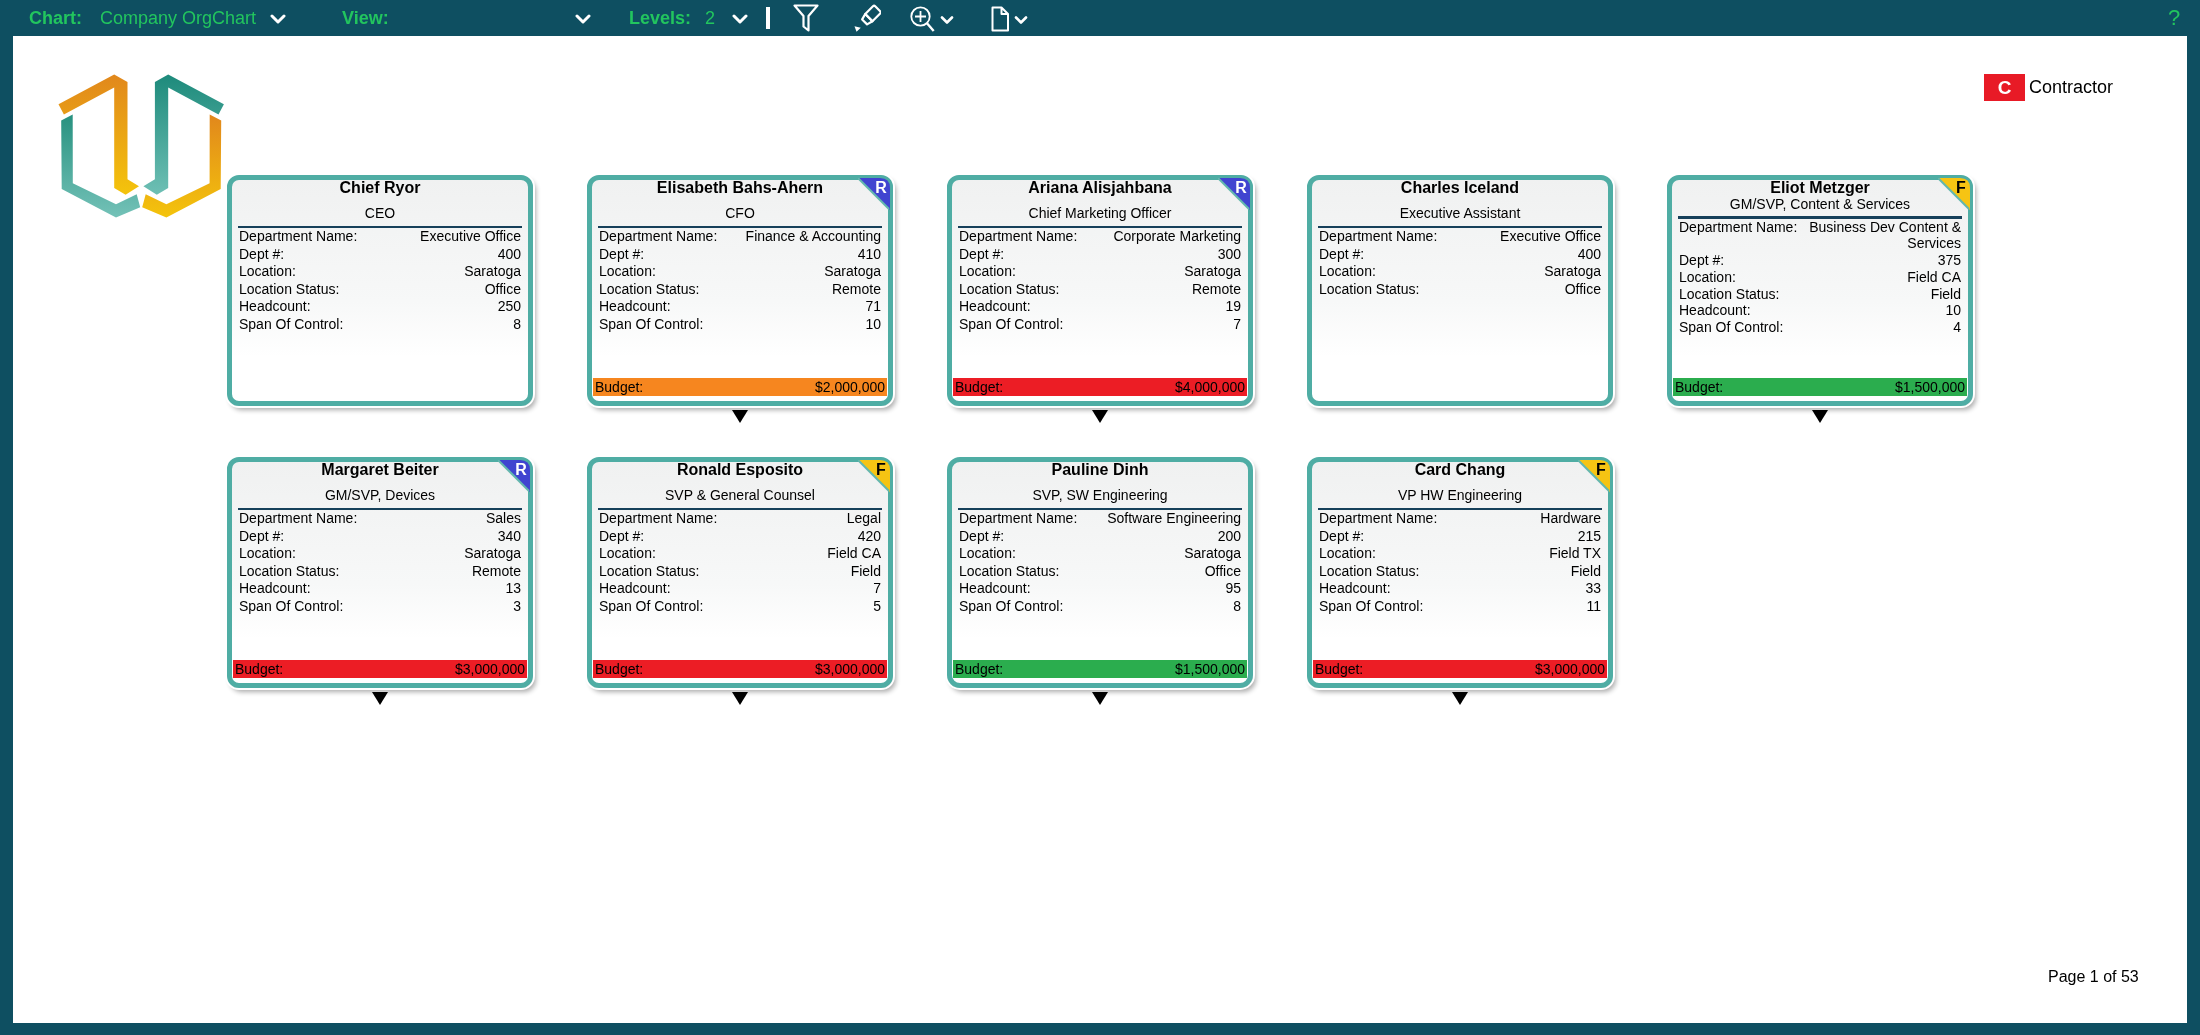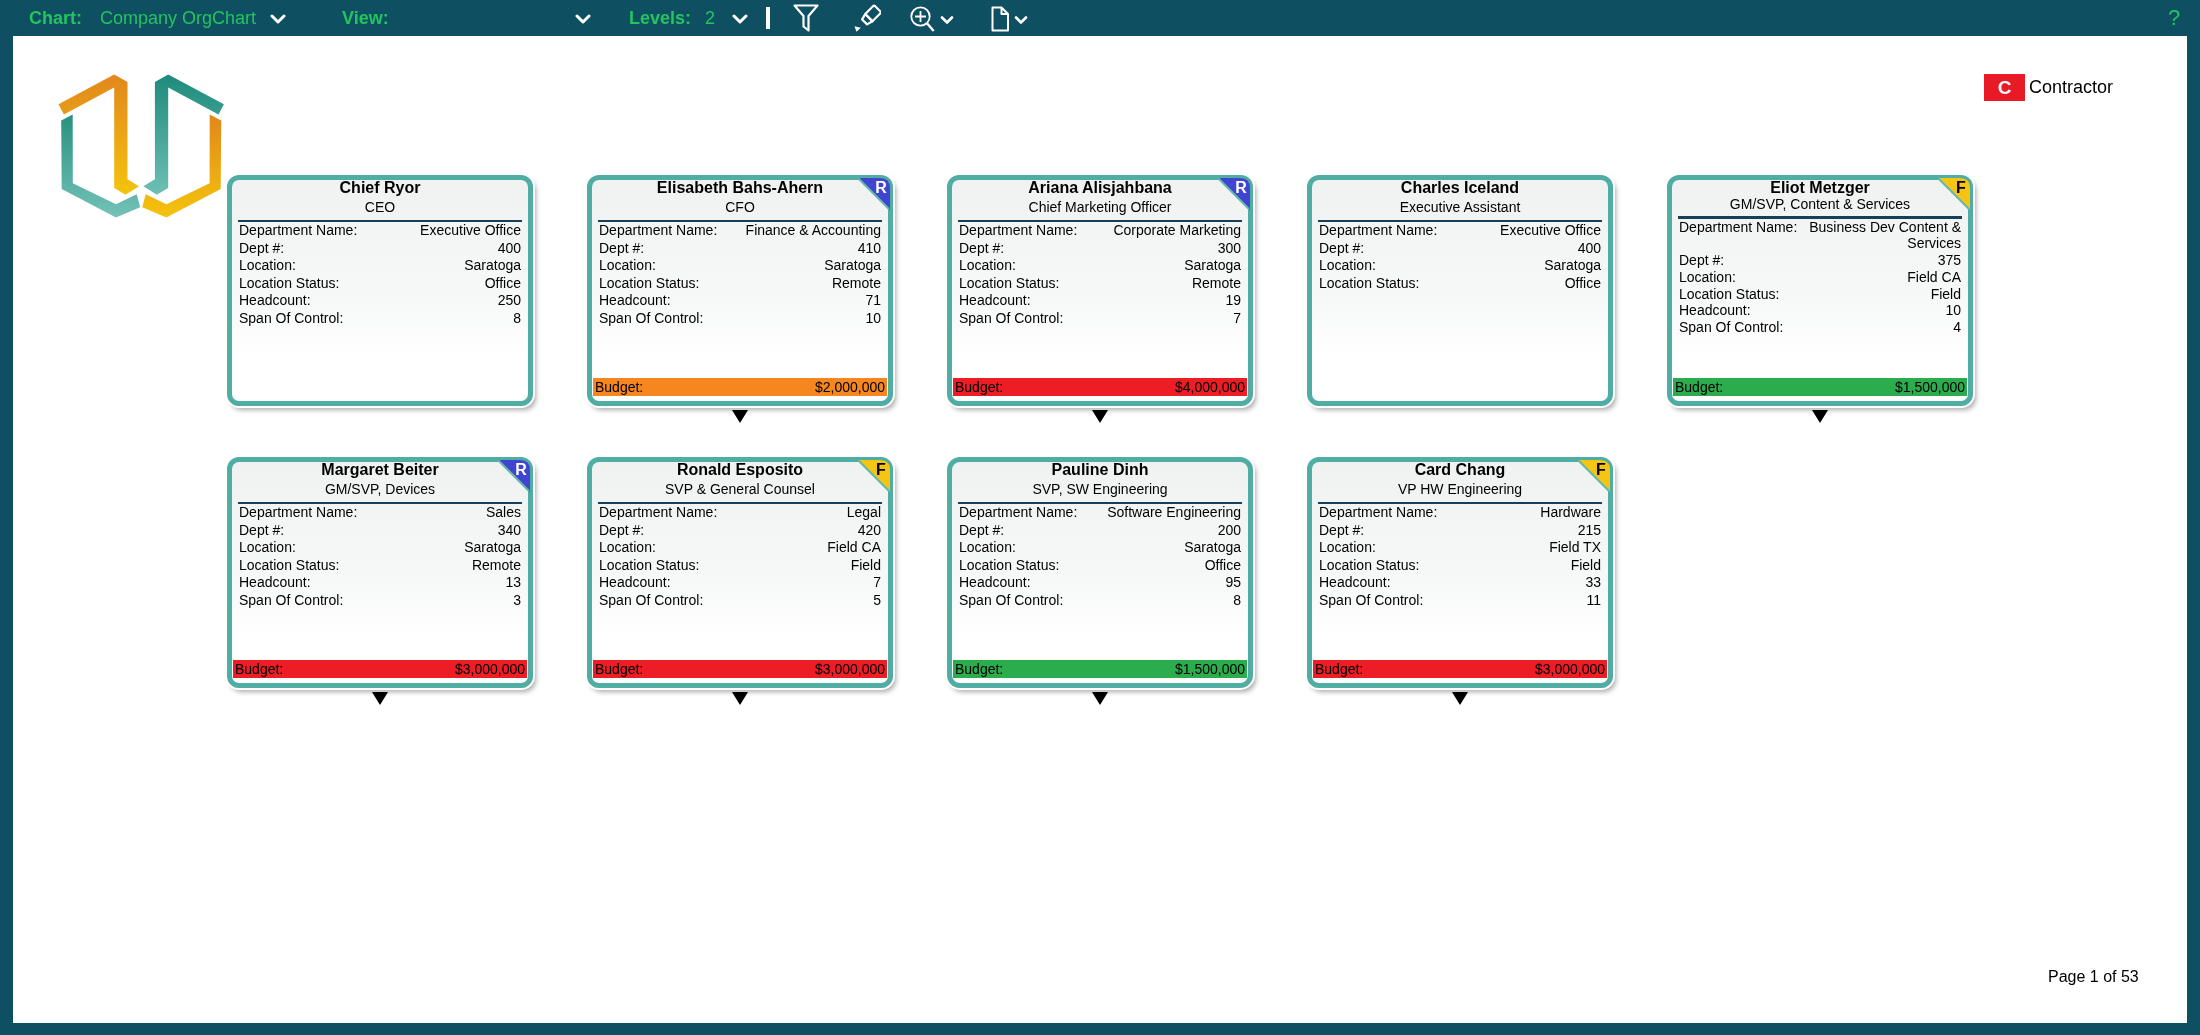--- a/index.html
+++ b/index.html
@@ -7,21 +7,21 @@
   body { background:#0e4f61; font-family:"Liberation Sans", sans-serif; position:relative; }
   #toolbar { position:absolute; left:0; top:0; width:2200px; height:36px; color:#22c55e; }
   #toolbar .t { position:absolute; top:0; line-height:36px; font-size:18px; white-space:nowrap; }
   #toolbar .b { font-weight:bold; }
   #content { position:absolute; left:13px; top:36px; width:2174px; height:987px; background:#ffffff; }
   .chev { position:absolute; top:14px; }
   .card { position:absolute; width:306px; height:231px; border:5px solid #4fada4; border-radius:12px;
           background:linear-gradient(180deg,#f0f1f1 0%, #f7f8f8 55%, #ffffff 80%);
           box-shadow:0 0 0 2px #ffffff, 3px 4px 5px rgba(0,0,0,0.33); }
   .name { text-align:center; font-size:16px; font-weight:bold; color:#000; padding-top:0px; line-height:16px; }
-  .title { text-align:center; font-size:14px; color:#000; line-height:17px; margin-top:3px; }
+  .title { text-align:center; font-size:14px; color:#000; line-height:17px; margin-top:9px; }
   .hline { height:2.5px; background:#16405a; margin:3.5px 6px 0 6px; }
   .row { font-size:14px; line-height:17.5px; padding:0 7px; color:#000; overflow:hidden; }
   .row .lab { float:left; }
   .row .val { float:right; text-align:right; }
   .budget { position:absolute; left:1px; right:1px; bottom:5px; height:18px; font-size:14px;
             line-height:18px; color:#000; padding:0 2px; }
   .budget .val { float:right; }
   .badge { position:absolute; top:-2px; right:-2px; width:32px; height:32px; }
   .tri { position:absolute; width:0; height:0; border-left:8px solid transparent;
          border-right:8px solid transparent; border-top:13.5px solid #000; }

